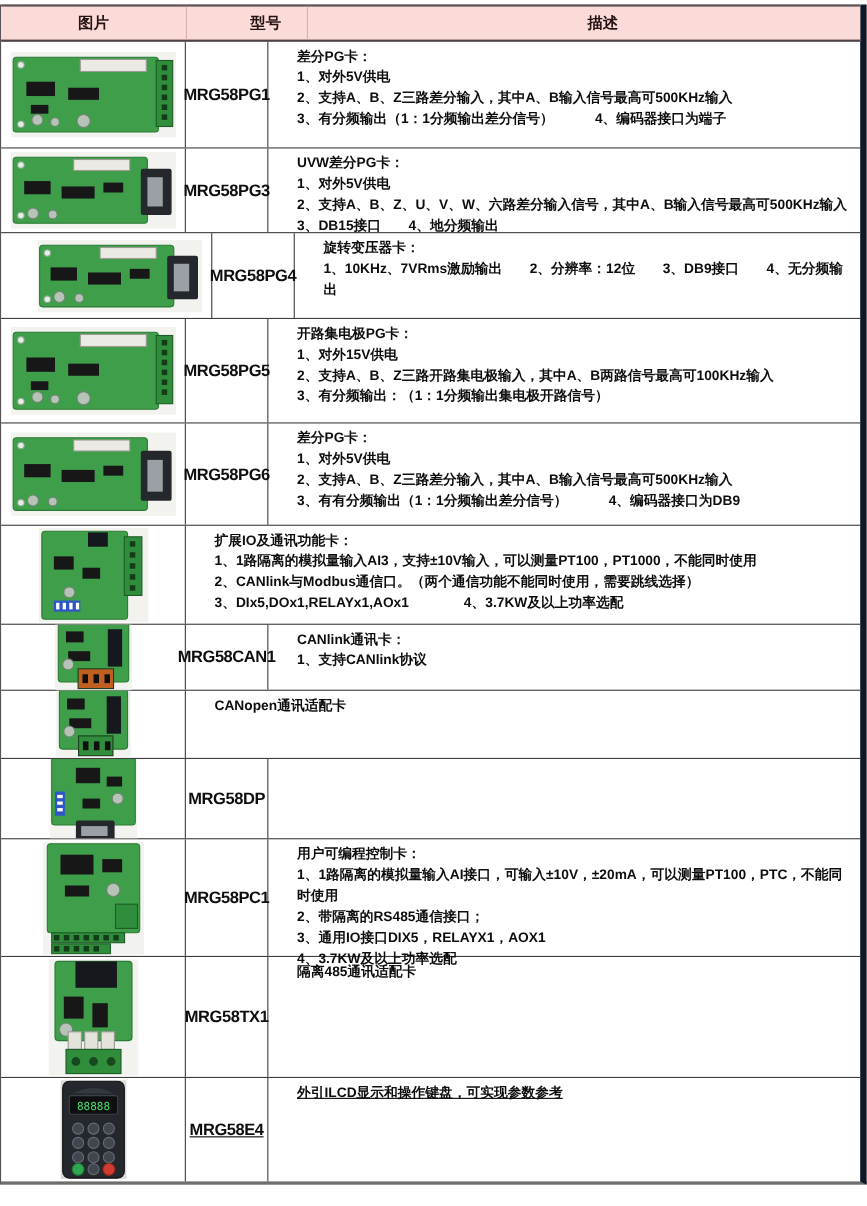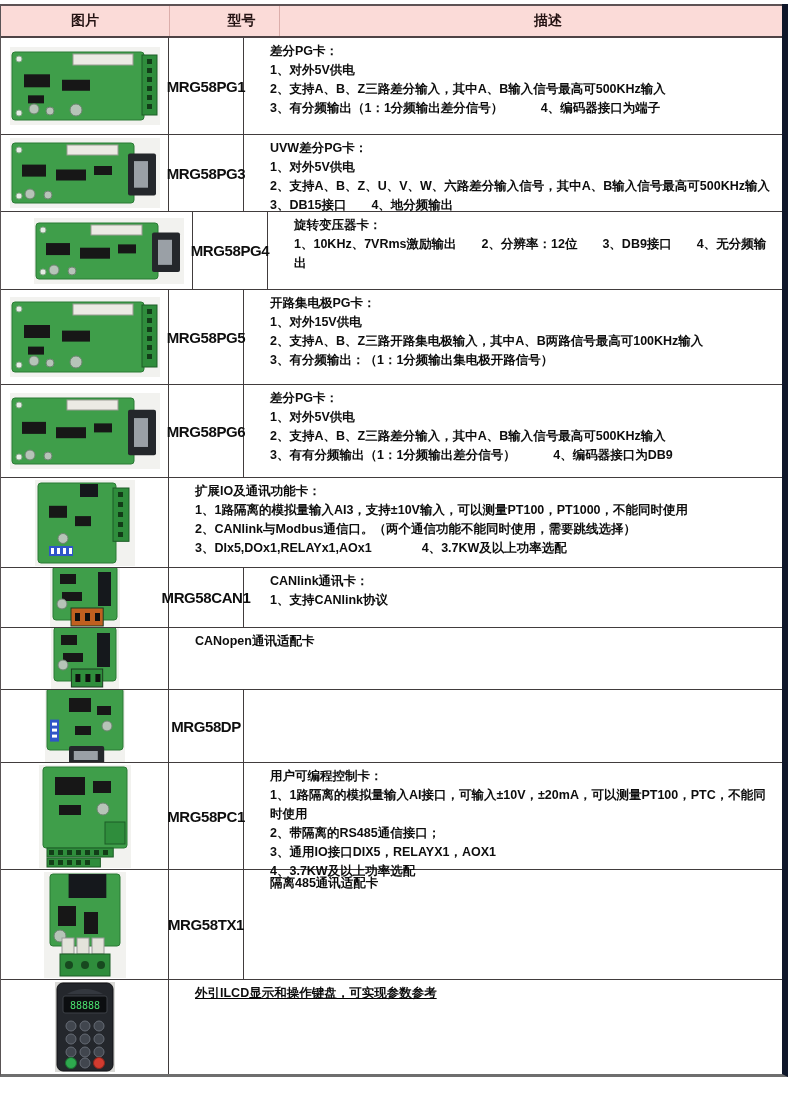--- a/index.html
+++ b/index.html
@@ -384,18 +384,19 @@
               <circle cx="44" cy="57" r="5" fill="#41464e" stroke="#666c75"></circle>
               <circle cx="16" cy="70" r="5" fill="#41464e" stroke="#666c75"></circle>
               <circle cx="30" cy="70" r="5" fill="#41464e" stroke="#666c75"></circle>
               <circle cx="44" cy="70" r="5" fill="#41464e" stroke="#666c75"></circle>
       <circle cx="16" cy="81" r="5.5" fill="#2ea84e" stroke="#1a6c30"></circle>
       <circle cx="30" cy="81" r="5" fill="#41464e" stroke="#666c75"></circle>
       <circle cx="44" cy="81" r="5.5" fill="#d23b2f" stroke="#8c261d"></circle>
             </svg>
           </span>
         </div>
+        <div class="cell-model">MRG58E4</div>
         <div class="cell-desc">
           <div class="desc-line">外引ILCD显示和操作键盘，可实现参数参考</div>
         </div>
       </div>
     </div>
 </div>
 
 </body></html>

